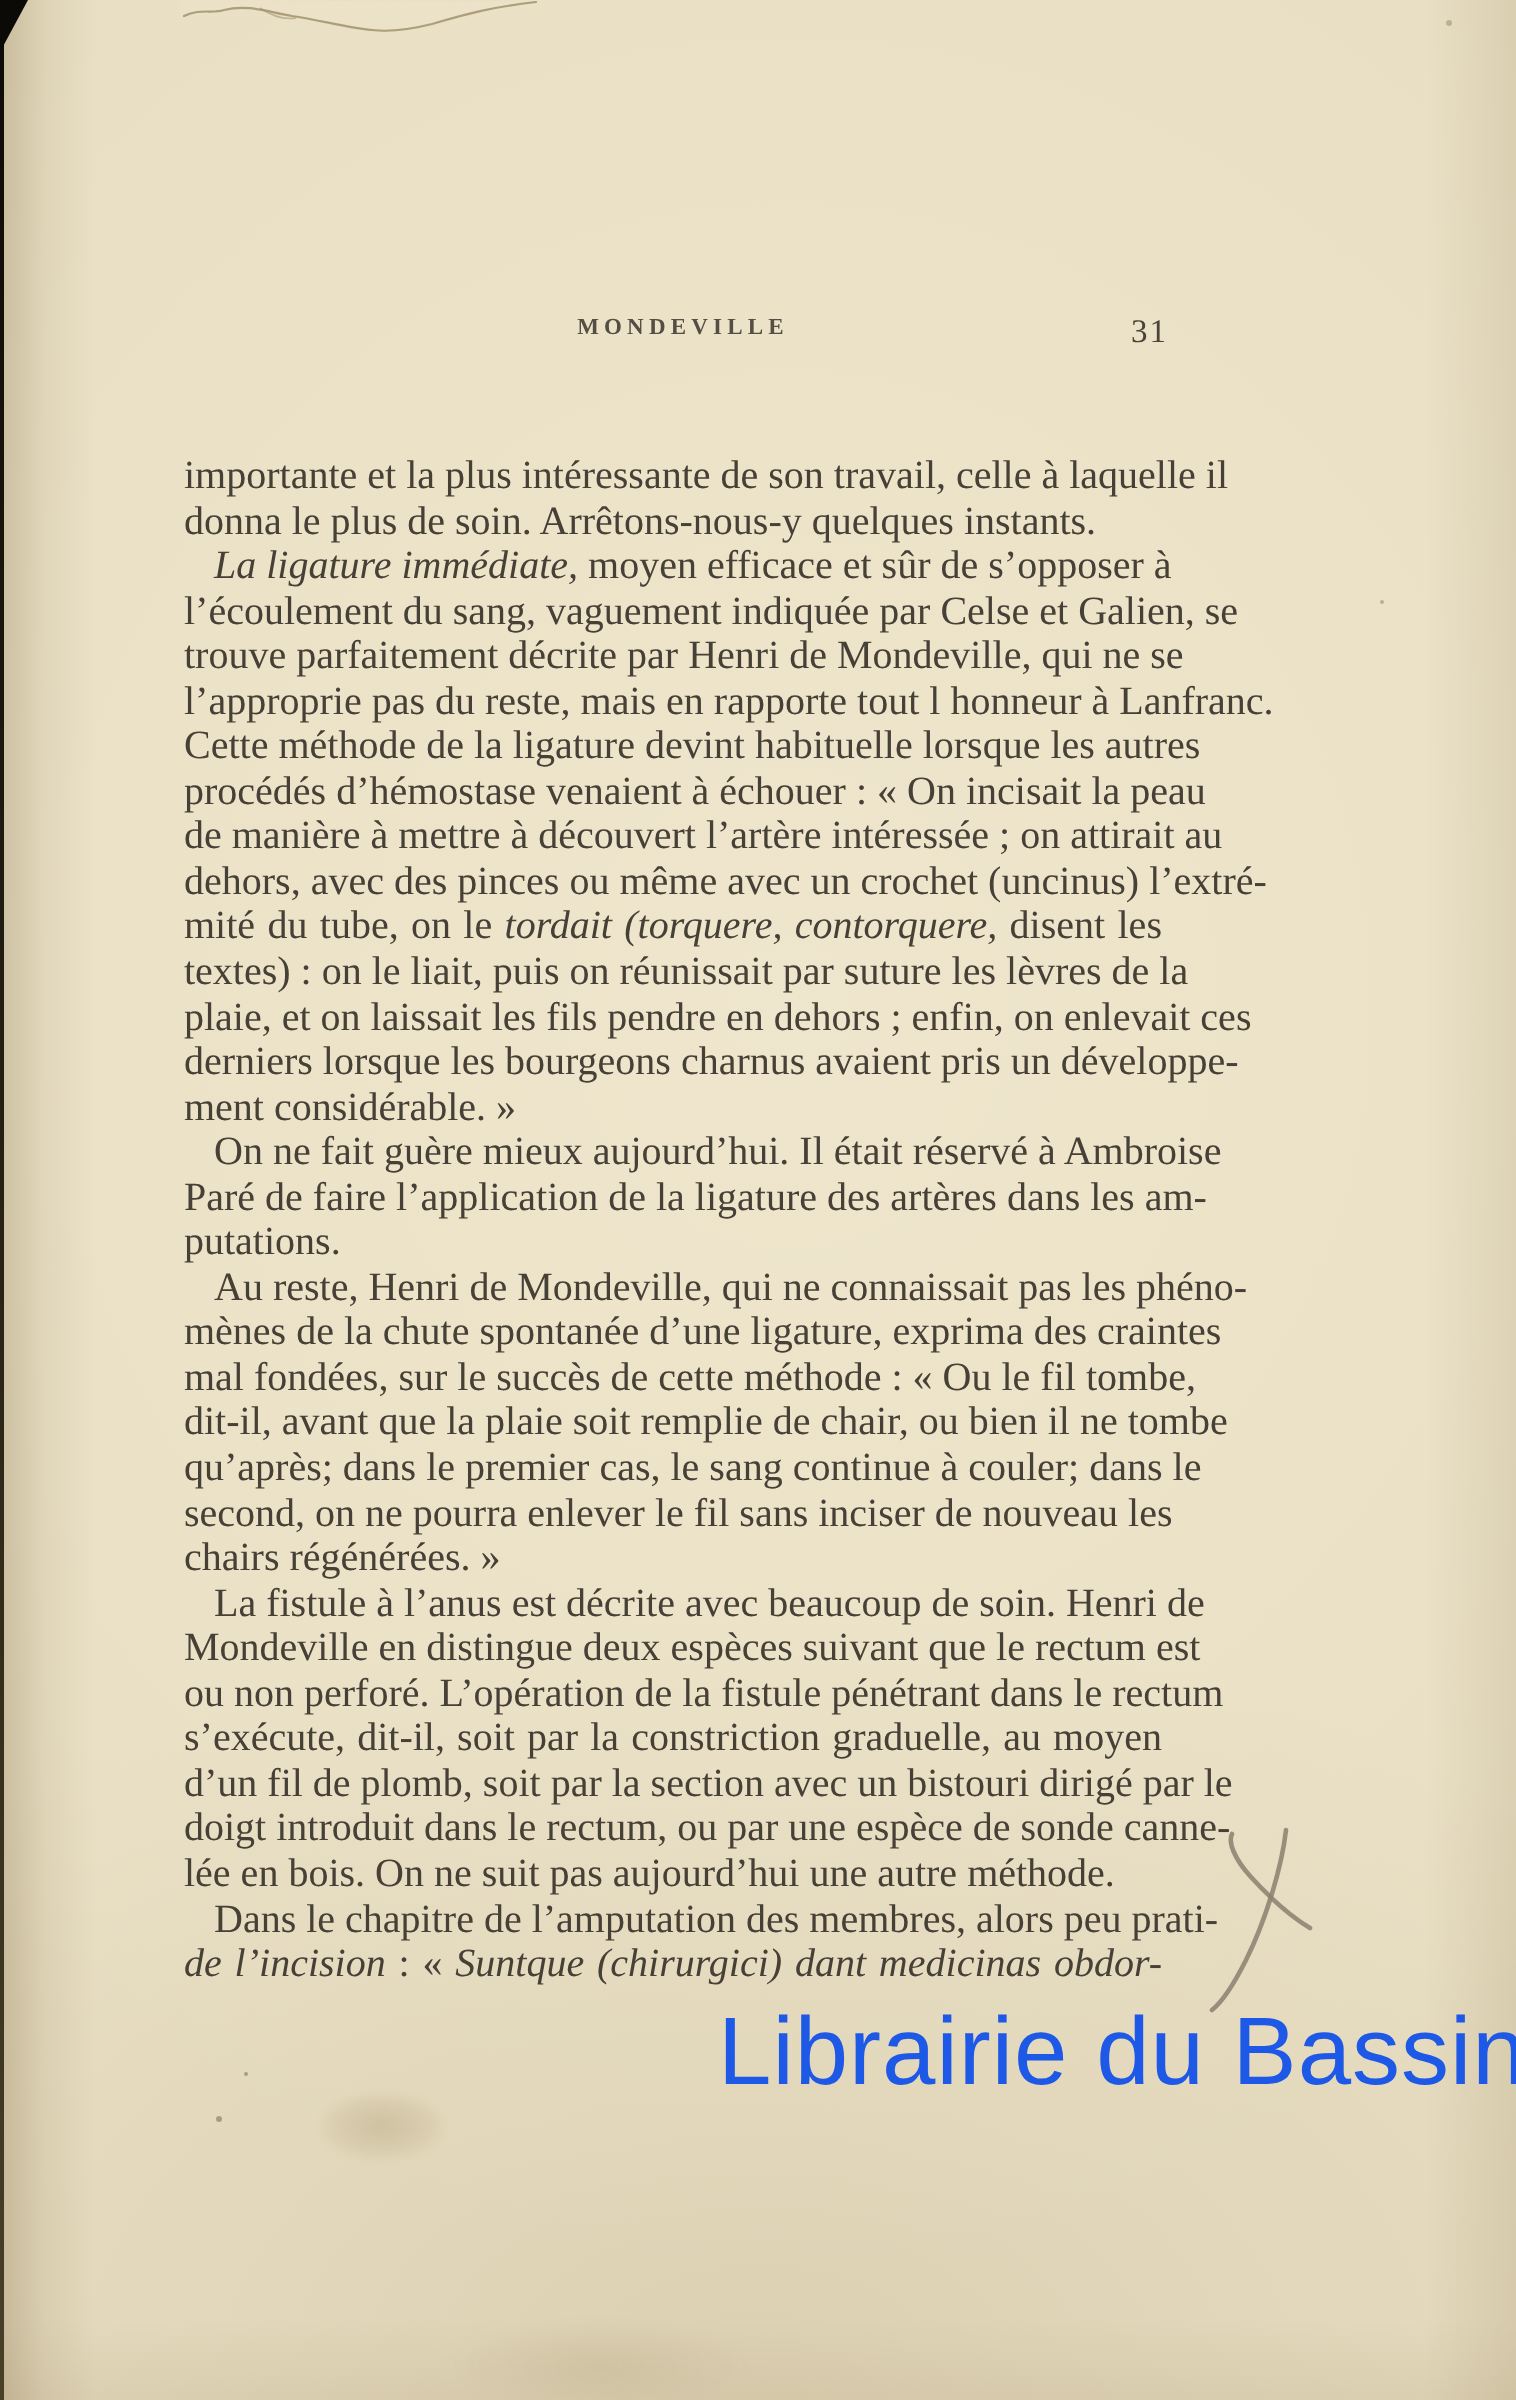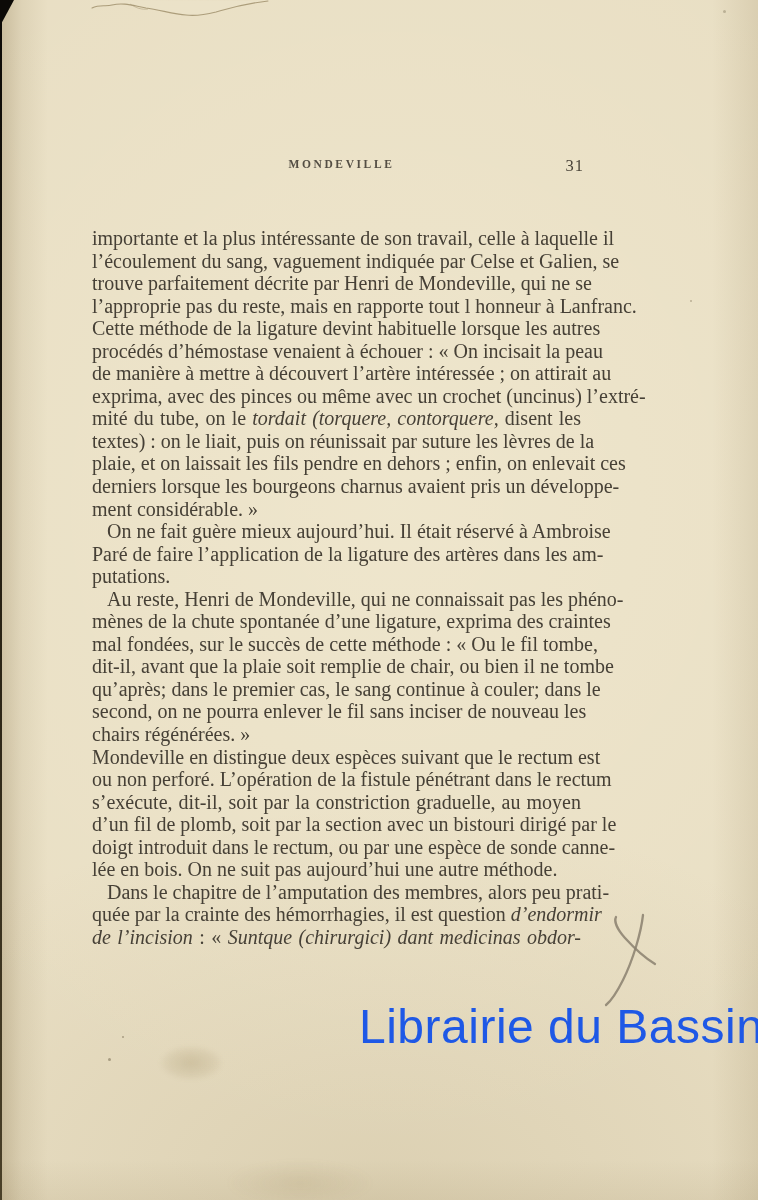--- a/index.html
+++ b/index.html
@@ -91,50 +91,52 @@
     <div class="speck sp3"></div>
     <div class="speck sp4"></div>
 
     <div class="header">
       <div class="title">MONDEVILLE</div>
       <div class="pagenum">31</div>
     </div>
 
     <div id="textblock" class="textblock">
         <div class="line"><span>importante et la plus intéressante de son travail, celle à laquelle il</span></div>
+        <div class="line short"><span>donna le plus de soin. Arrêtons-nous-y quelques instants.</span></div>
+        <div class="line indent"><span class="it">La ligature immédiate,</span><span> moyen efficace et sûr de s’opposer à</span></div>
         <div class="line"><span>l’écoulement du sang, vaguement indiquée par Celse et Galien, se</span></div>
         <div class="line"><span>trouve parfaitement décrite par Henri de Mondeville, qui ne se</span></div>
         <div class="line"><span>l’approprie pas du reste, mais en rapporte tout l honneur à Lanfranc.</span></div>
         <div class="line"><span>Cette méthode de la ligature devint habituelle lorsque les autres</span></div>
         <div class="line"><span>procédés d’hémostase venaient à échouer : « On incisait la peau</span></div>
         <div class="line"><span>de manière à mettre à découvert l’artère intéressée ; on attirait au</span></div>
-        <div class="line"><span>exprima, avec des pinces ou même avec un crochet (uncinus) l’extré-</span></div>
+        <div class="line"><span>dehors, avec des pinces ou même avec un crochet (uncinus) l’extré-</span></div>
         <div class="line"><span>mité du tube, on le </span><span class="it">tordait (torquere, contorquere,</span><span> disent les</span></div>
         <div class="line"><span>textes) : on le liait, puis on réunissait par suture les lèvres de la</span></div>
         <div class="line"><span>plaie, et on laissait les fils pendre en dehors ; enfin, on enlevait ces</span></div>
         <div class="line"><span>derniers lorsque les bourgeons charnus avaient pris un développe-</span></div>
         <div class="line short"><span>ment considérable. »</span></div>
         <div class="line indent"><span>On ne fait guère mieux aujourd’hui. Il était réservé à Ambroise</span></div>
         <div class="line"><span>Paré de faire l’application de la ligature des artères dans les am-</span></div>
         <div class="line short"><span>putations.</span></div>
         <div class="line indent"><span>Au reste, Henri de Mondeville, qui ne connaissait pas les phéno-</span></div>
         <div class="line"><span>mènes de la chute spontanée d’une ligature, exprima des craintes</span></div>
         <div class="line"><span>mal fondées, sur le succès de cette méthode : « Ou le fil tombe,</span></div>
         <div class="line"><span>dit-il, avant que la plaie soit remplie de chair, ou bien il ne tombe</span></div>
         <div class="line"><span>qu’après; dans le premier cas, le sang continue à couler; dans le</span></div>
         <div class="line"><span>second, on ne pourra enlever le fil sans inciser de nouveau les</span></div>
         <div class="line short"><span>chairs régénérées. »</span></div>
+        <div class="line indent"><span>La fistule à l’anus est décrite avec beaucoup de soin. Henri de</span></div>
         <div class="line"><span>Mondeville en distingue deux espèces suivant que le rectum est</span></div>
         <div class="line"><span>ou non perforé. L’opération de la fistule pénétrant dans le rectum</span></div>
         <div class="line"><span>s’exécute, dit-il, soit par la constriction graduelle, au moyen</span></div>
         <div class="line"><span>d’un fil de plomb, soit par la section avec un bistouri dirigé par le</span></div>
         <div class="line"><span>doigt introduit dans le rectum, ou par une espèce de sonde canne-</span></div>
         <div class="line short"><span>lée en bois. On ne suit pas aujourd’hui une autre méthode.</span></div>
         <div class="line indent"><span>Dans le chapitre de l’amputation des membres, alors peu prati-</span></div>
-        <div class="line"><span>quée par la crainte des hémorrhagies, il est question </span><span class="it">d’endormir</span></div>
         <div class="line"><span class="it">de l’incision</span><span> : « </span><span class="it">Suntque (chirurgici) dant medicinas obdor-</span></div>
       </div>
 
     <svg class="xmark" width="75" height="110" viewBox="0 0 75 110">
       <path d="M21,12 C19,16 22,24 30,33 C40,44 50,53 60,59" fill="none" stroke="#89806f" stroke-width="2.3" stroke-linecap="round" opacity="0.85"></path>
       <path d="M48,10 C46,28 38,55 28,75 C22,87 16,96 11,100" fill="none" stroke="#89806f" stroke-width="2.3" stroke-linecap="round" opacity="0.85"></path>
     </svg>
 
     <div class="watermark" style="color: rgb(30, 88, 230);">Librairie du Bassin</div>
   </div>

